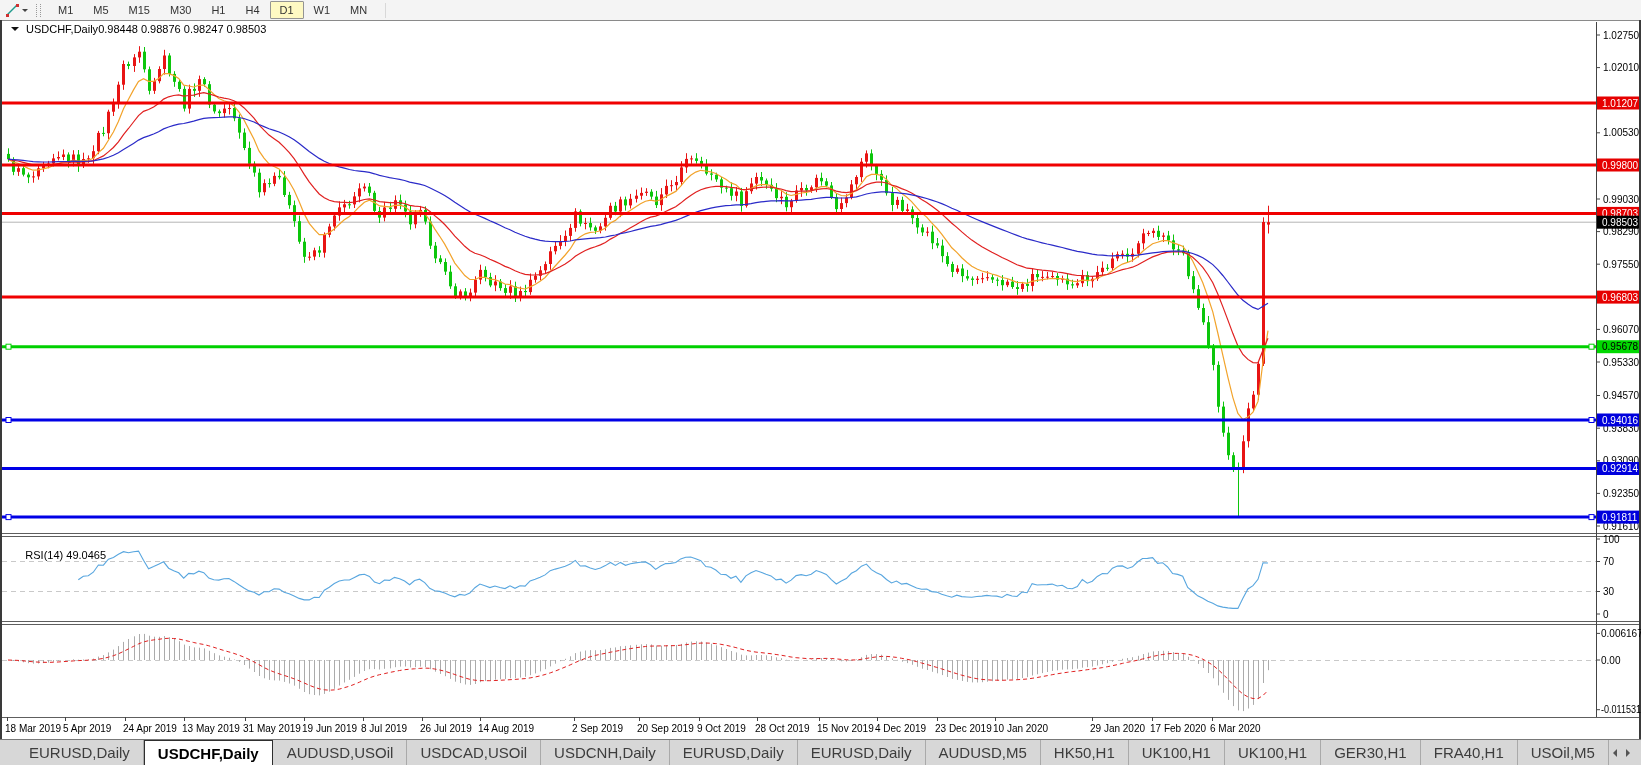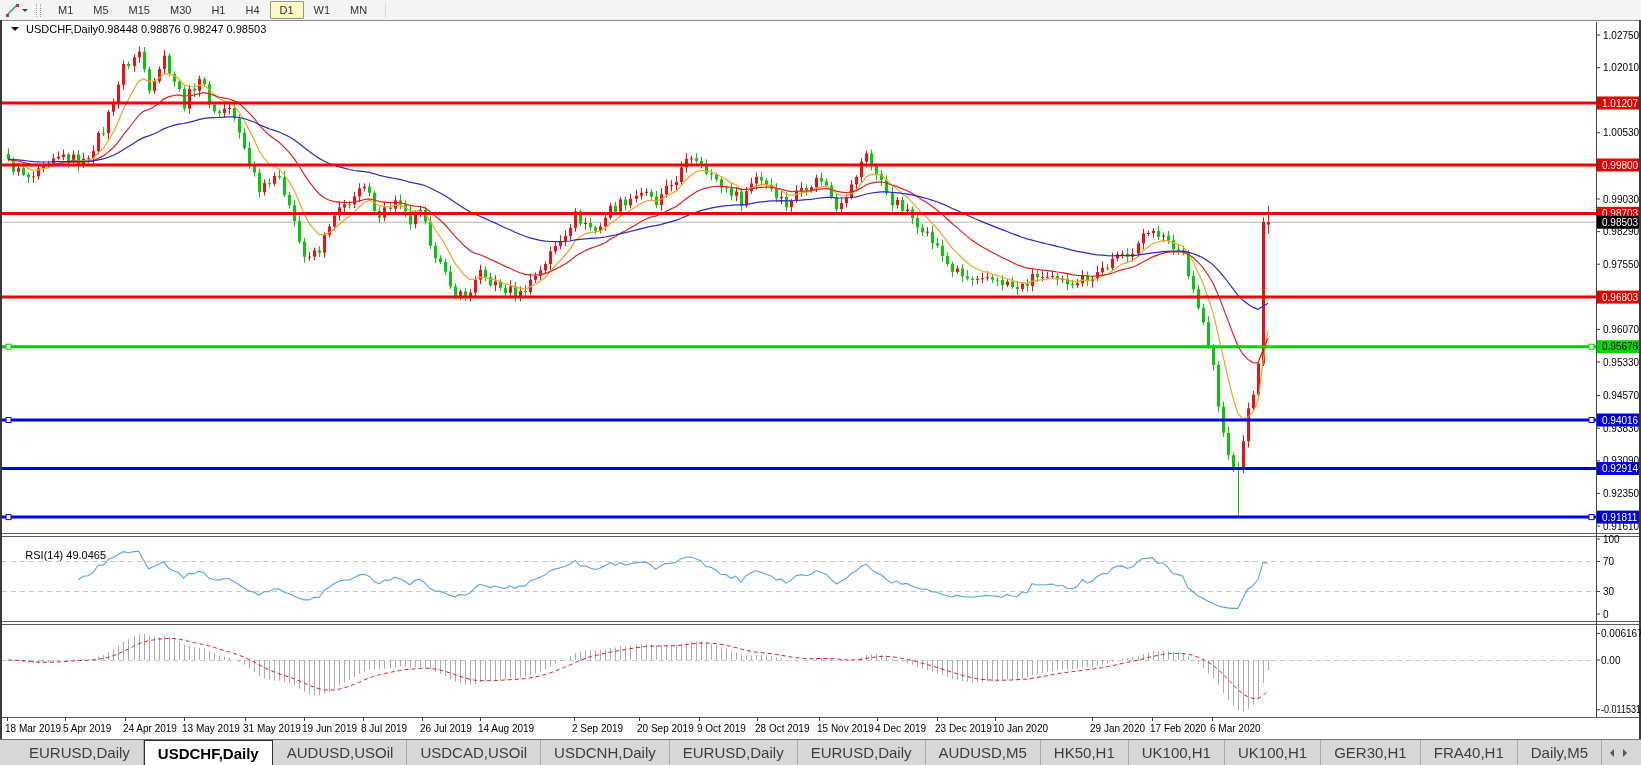--- a/index.html
+++ b/index.html
@@ -975,21 +975,21 @@
         <div class="tab">USDCAD,USOil</div>
         <div class="tab">USDCNH,Daily</div>
         <div class="tab">EURUSD,Daily</div>
         <div class="tab">EURUSD,Daily</div>
         <div class="tab">AUDUSD,M5</div>
         <div class="tab">HK50,H1</div>
         <div class="tab">UK100,H1</div>
         <div class="tab">UK100,H1</div>
         <div class="tab">GER30,H1</div>
         <div class="tab">FRA40,H1</div>
-        <div class="tab">Daily,M5</div>
+        <div class="tab">USOil,M5</div>
       </div>
     <div class="tab-arrows">
       <span class="arr-left"></span>
       <span class="arr-right"></span>
     </div>
   </div>
 
 </div>
 
 </body></html>

